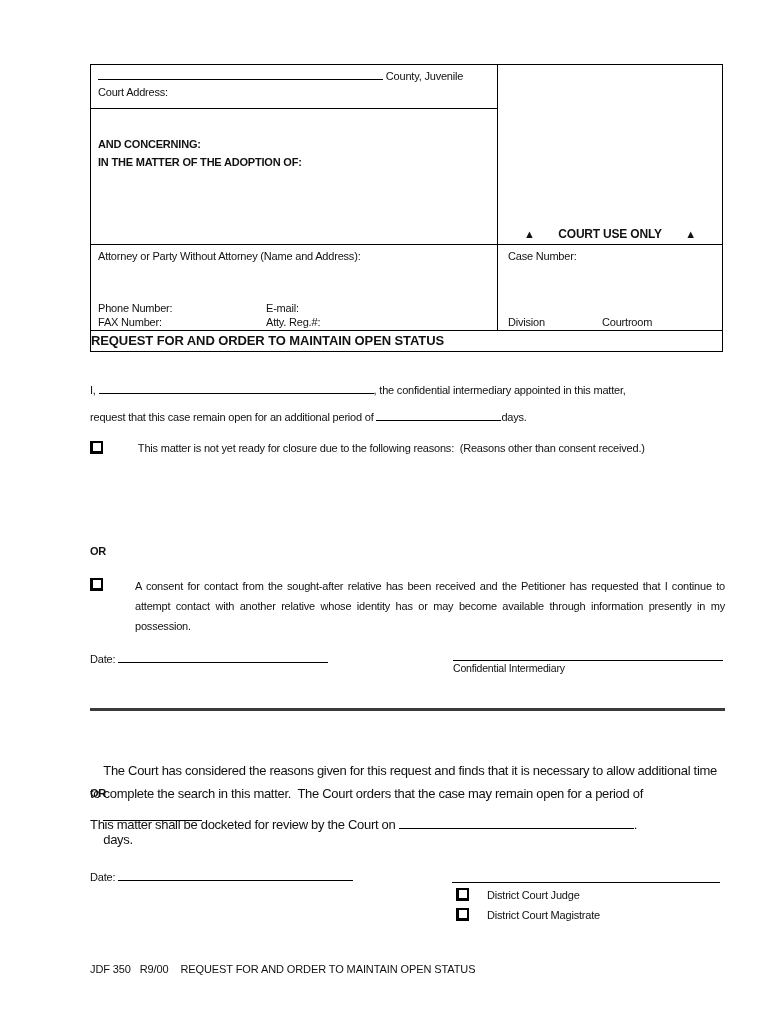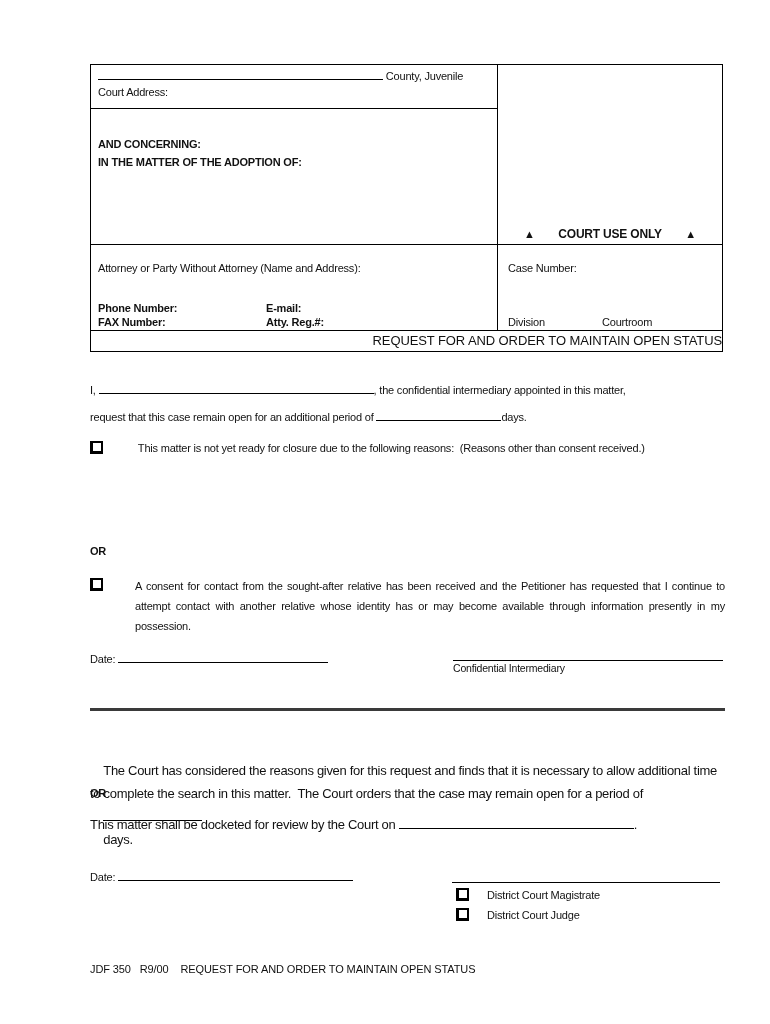--- a/index.html
+++ b/index.html
@@ -18,39 +18,39 @@
   .tbl {
     position:absolute; left:90px; top:64px; width:633px; height:288px;
     border:1.5px solid #000; box-sizing:border-box;
     display:grid; grid-template-columns:407px 1fr; grid-template-rows:180px 86px 1fr;
   }
   .tbl > div { box-sizing:border-box; overflow:hidden; }
   .cellA { border-right:1.5px solid #000; border-bottom:1.5px solid #000; display:flex; flex-direction:column; }
   .cellB { border-bottom:1.5px solid #000; display:flex; flex-direction:column; justify-content:flex-end; }
   .cellC { border-right:1.5px solid #000; border-bottom:1.5px solid #000; display:flex; flex-direction:column; }
   .cellD { border-bottom:1.5px solid #000; display:flex; flex-direction:column; }
-  .cellE { grid-column:1 / span 2; text-align:right; font-size:13px; font-weight:normal; line-height:19px; letter-spacing:-0.1px; }
+  .cellE { grid-column:1 / span 2; text-align:left; font-size:13px; font-weight:bold; line-height:19px; letter-spacing:-0.1px; }
 
   .row { padding-left:7px; line-height:14px; }
   .cbline { padding-top:6px; }
   .countyline { margin-top:2px; }
   .addr { margin-top:2px; }
   .rule { border-bottom:1.5px solid #000; margin-top:9px; }
   .matter { margin-top:4px; }
   .concern { margin-top:28px; }
   .petitioner { margin-top:auto; margin-bottom:8px; text-align:right; padding-right:10px; font-weight:bold; }
 
   .cuo { display:flex; justify-content:space-between; align-items:baseline; padding:0 26px 3px 26px; font-weight:bold; font-size:12px; }
   .tri { font-size:11px; }
 
-  .pair { display:flex; padding-left:7px; line-height:14px;font-weight:bold; }
+  .pair { display:flex; padding-left:7px; line-height:14px; }
   .pair .l { width:168px; }
   .pair2 { display:flex; padding-left:10px; line-height:14px; }
   .pair2 .l { width:94px; }
-  .toplab { padding-top:4px;margin-top:12px; }
+  .toplab { padding-top:4px; }
   .botgrp { margin-top:auto; margin-bottom:1px; }
 
   
   .cb {
     display:inline-block; width:8px; height:8px; background:#fff;
     border:solid #000; border-width:2px 2px 3px 3px; vertical-align:-2px;
   }
   .cb.mr { margin-right:8px; }
   .cb.ml { margin-left:26px; }
 
@@ -185,23 +185,23 @@
     <span>This matter shall be docketed for review by the Court on</span>
     <span class="blank w-docket"></span><span>.</span>
   </div>
 
   <div class="abs daterow2">
     <span>Date:</span>
     <span class="blank w-date2"></span>
     <div class="sigblock2">
       <div class="sigline"></div>
       <div class="judgerow nowrap">
+        <span class="cb"></span><span>District Court Judge</span>
+      </div>
+      <div class="judgerow nowrap">
         <span class="cb"></span><span>District Court Magistrate</span>
       </div>
-      <div class="judgerow nowrap">
-        <span class="cb"></span><span>District Court Judge</span>
-      </div>
     </div>
   </div>
 
   <div class="abs footer">JDF 350&nbsp;&nbsp; R9/00&nbsp;&nbsp;&nbsp; REQUEST FOR AND ORDER TO MAINTAIN OPEN STATUS</div>
 
 </div>
 
 </body></html>

